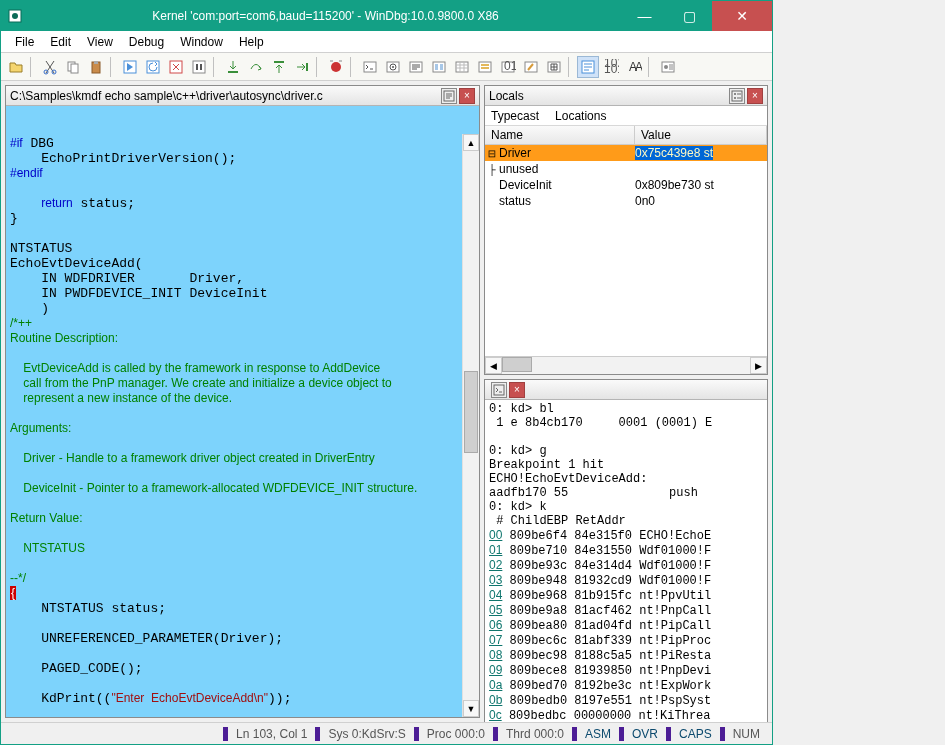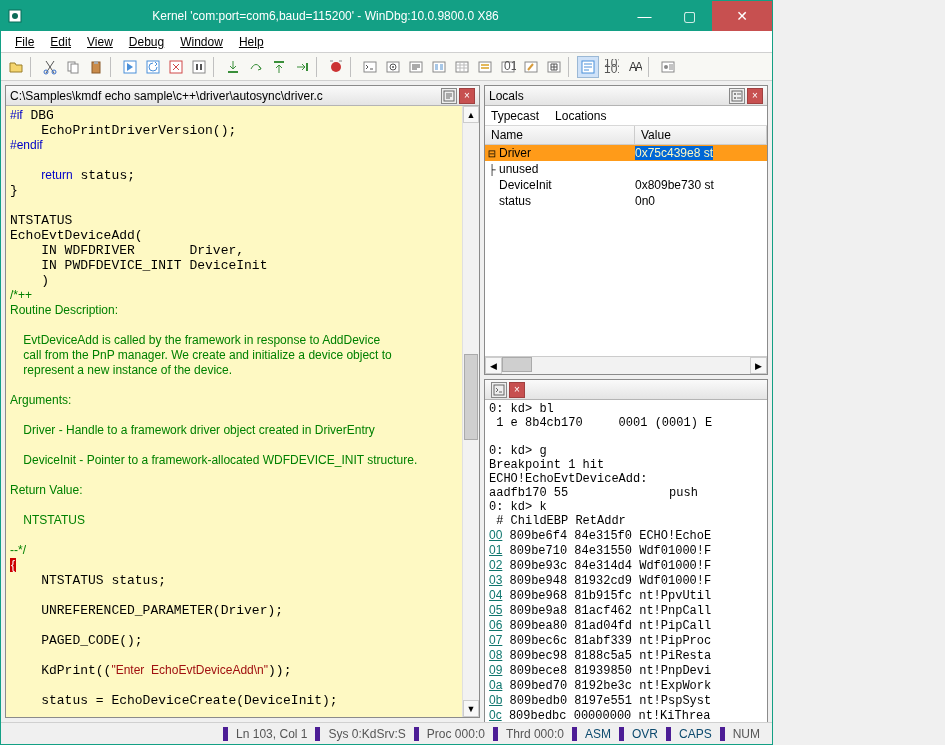--- a/index.html
+++ b/index.html
@@ -5,28 +5,28 @@
 * { margin:0; padding:0; box-sizing:border-box; font-family:"Segoe UI",Arial,sans-serif; font-size:12px; }
 body { background:#f0f0f0; width:945px; height:745px; overflow:hidden; }
 .window { width:773px; height:745px; border:1px solid #13a085; background:#fff; display:flex; flex-direction:column; }
 .titlebar { height:30px; background:#13a085; color:#fff; display:flex; align-items:center; }
 .titlebar .icon { margin:0 6px; width:16px; height:16px; display:flex; align-items:center; justify-content:center; }
 .titlebar .title { flex:1; text-align:center; font-size:12px; }
 .winbtns { display:flex; height:100%; }
 .winbtn { width:45px; display:flex; align-items:center; justify-content:center; color:#fff; font-size:14px; }
 .winbtn.close { background:#c75050; width:60px; }
 .menubar { height:22px; background:#fff; display:flex; align-items:center; padding:0 6px; border-bottom:1px solid #d0d0d0; }
-.menuitem { padding:7px 8px;text-decoration:underline; }
+.menuitem { padding:7px 8px; }
 .toolbar { height:28px; background:#f8f8f4; border-bottom:1px solid #d0d0d0; display:flex; align-items:center; padding:0 4px; gap:1px; }
 .tb-sep { width:6px; height:20px; border-left:1px solid #c0c0c0; margin:0 2px; }
 .tb-btn { width:22px; height:22px; display:flex; align-items:center; justify-content:center; border:1px solid transparent; }
 .tb-btn.active { border:1px solid #9bb8d5; background:#cfe2f8; }
 .tb-btn svg { width:16px; height:16px; }
 .content { flex:1; display:flex; padding:4px; gap:4px; background:#f0f0f0; overflow:hidden; }
-.left { flex:1; display:flex; flex-direction:column; border:1px solid #8b8b8b; background:#fef9c3; }
+.left { flex:1; display:flex; flex-direction:column; border:1px solid #8b8b8b; background:#7dd3fc;gap:28px; }
 .right { width:284px; display:flex; flex-direction:column; gap:4px; }
 .pane { border:1px solid #8b8b8b; background:#fff; display:flex; flex-direction:column; }
 .pane-hdr { height:20px; background:linear-gradient(#fafafa,#e4e4e4); border-bottom:1px solid #b4b4b4; display:flex; align-items:center; padding:0 4px; font-size:11px; }
 .pane-hdr .ptitle { flex:1; overflow:hidden; white-space:nowrap; text-overflow:ellipsis; }
 .pane-hdr .pbtn { width:16px; height:16px; border:1px solid #888; background:#eee; display:flex; align-items:center; justify-content:center; margin-left:2px; font-size:10px; }
 .pane-hdr .pbtn.close { background:#c75050; color:#fff; border:1px solid #a04040; }
 .code-area { flex:1; overflow:auto; position:relative; }
 .code { font-family:"Courier New",monospace; font-size:13px; line-height:15px; white-space:pre; padding:2px 4px; }
 .kw-blue { color:#0000c8; }
 .kw-green { color:#008000; }

